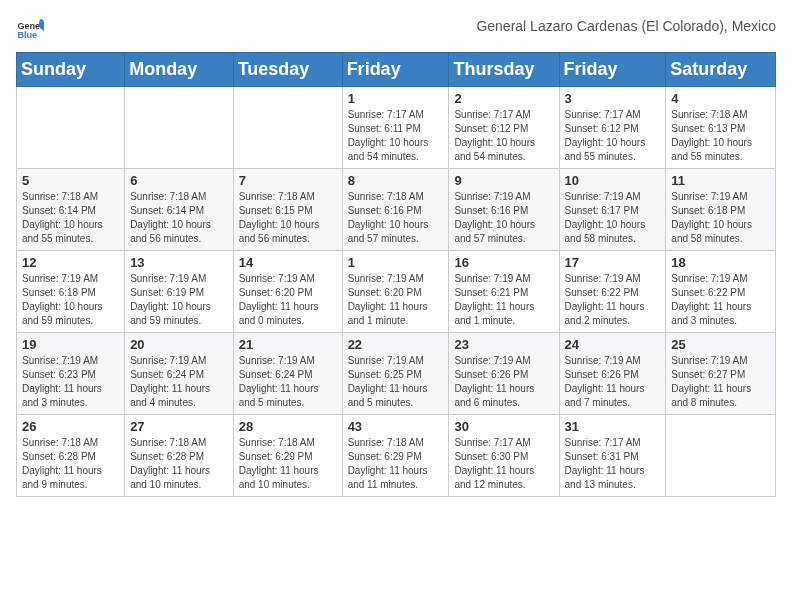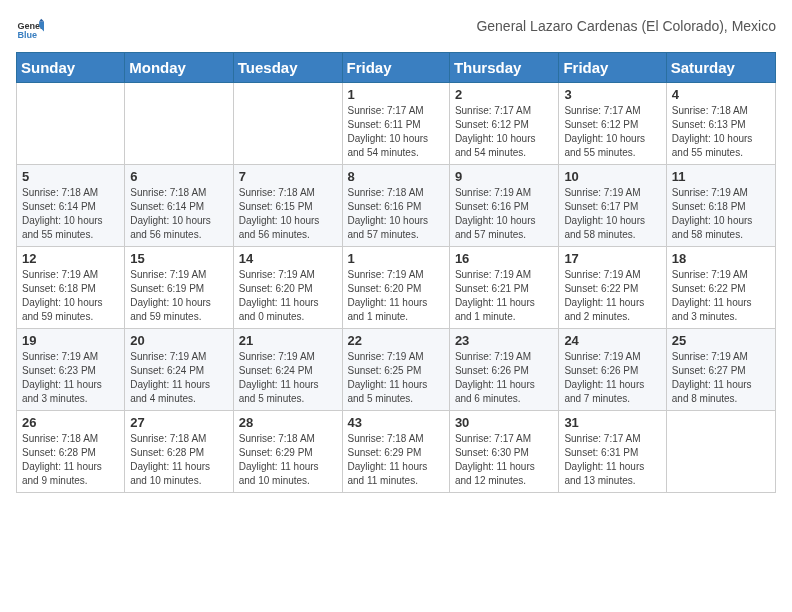--- a/index.html
+++ b/index.html
@@ -41,21 +41,21 @@
       text-align: center;
     }
     .calendar-table {
       width: 100%;
       border-collapse: collapse;
       border: 1px solid #bbb;
     }
     .calendar-table th {
       background-color: #3a7fc1;
       color: #fff;
-      font-size: 15px;
+      font-size: 18px;
       font-weight: bold;
       padding: 6px 4px;
       text-align: left;
       border: 1px solid #2a6fa0;
     }
     .calendar-table td {
       vertical-align: top;
       border: 1px solid #ccc;
       padding: 4px 5px;
       width: 113px;
@@ -198,21 +198,21 @@
       </tr>
       <tr>
         <td>
           <span class="day-number">12</span>
           <div class="day-info" style="white-space: pre-line;">Sunrise: 7:19 AM
 Sunset: 6:18 PM
 Daylight: 10 hours
 and 59 minutes.</div>
         </td>
         <td>
-          <span class="day-number">15</span>
+          <span class="day-number">13</span>
           <div class="day-info" style="white-space: pre-line;">Sunrise: 7:19 AM
 Sunset: 6:19 PM
 Daylight: 10 hours
 and 59 minutes.</div>
         </td>
         <td>
           <span class="day-number">14</span>
           <div class="day-info" style="white-space: pre-line;">Sunrise: 7:19 AM
 Sunset: 6:20 PM
 Daylight: 11 hours

